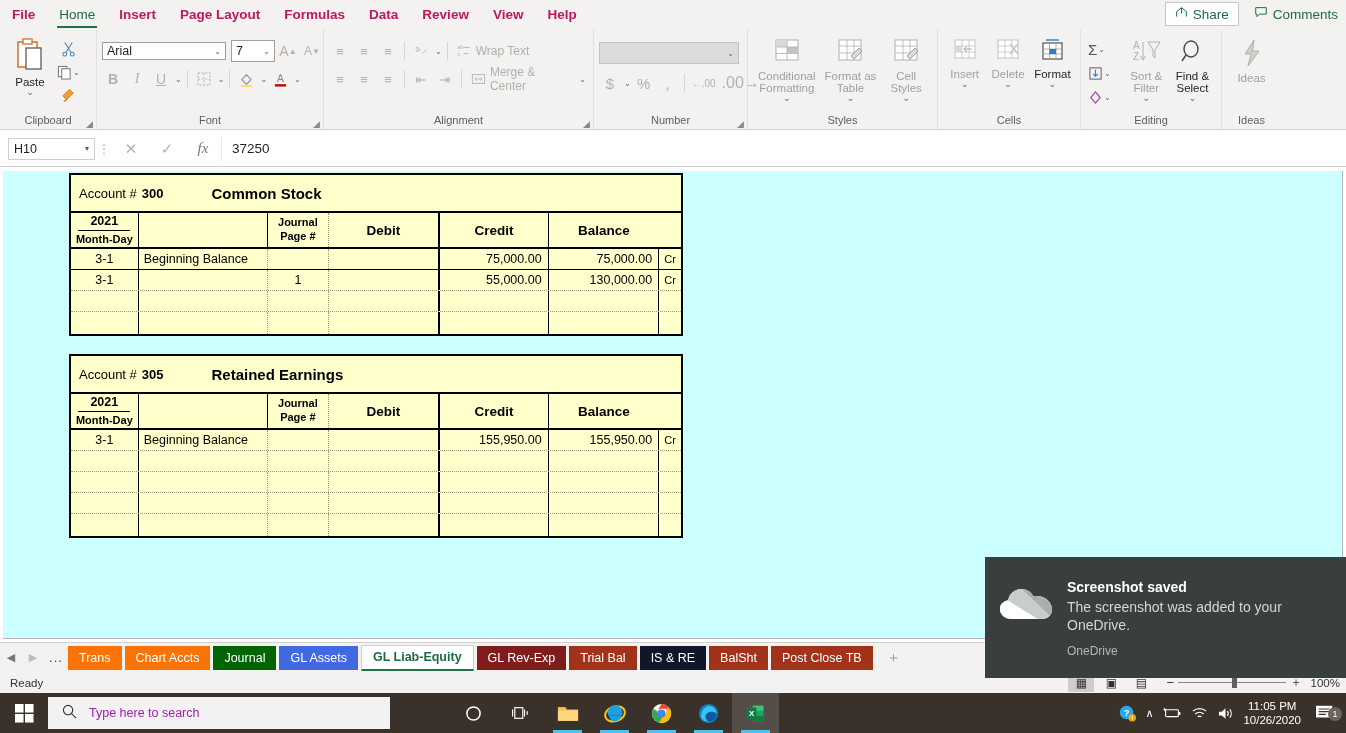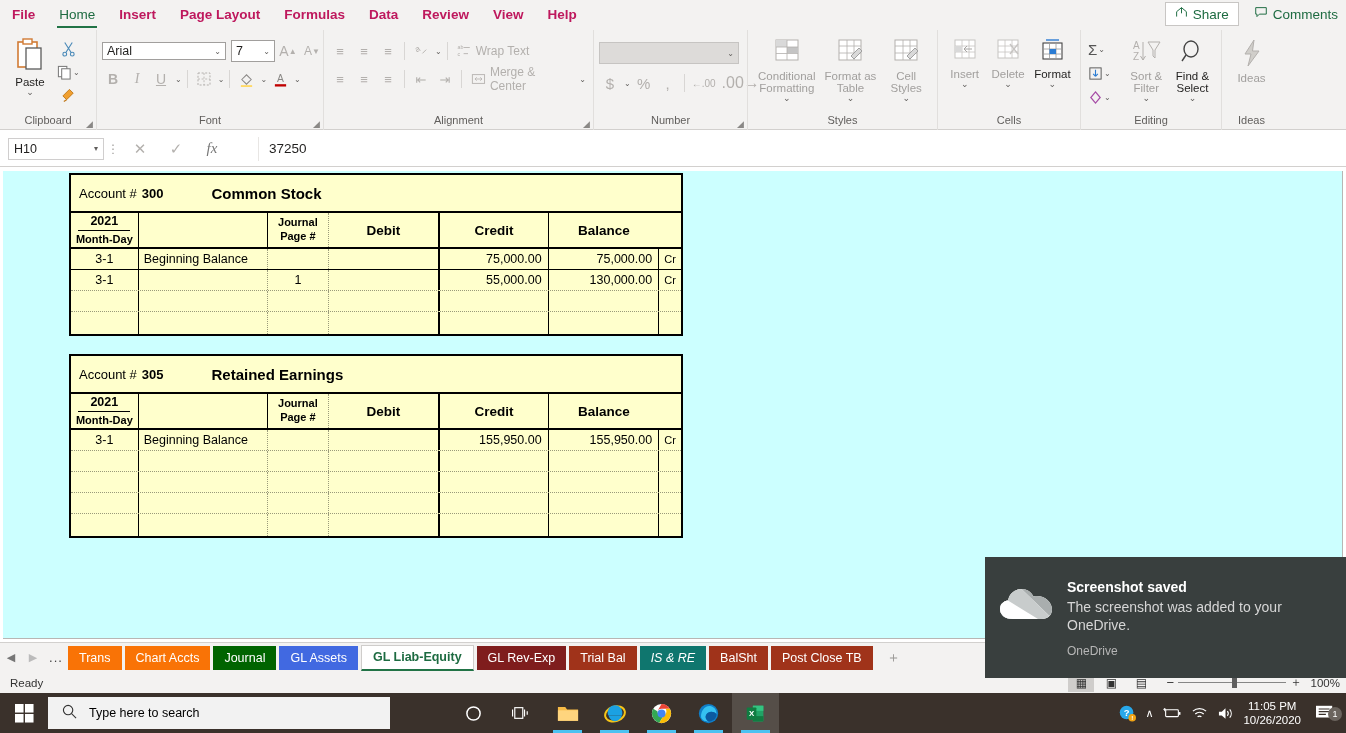--- a/index.html
+++ b/index.html
@@ -91,34 +91,33 @@
     display: flex; align-items: center; justify-content: flex-end;
   }
 
   
   .formulabar {
     position: absolute; top: 131px; left: 0; width: 1346px; height: 36px;
     background: #ffffff; display: flex; align-items: center;
     border-bottom: 1px solid #d2d0ce;
   }
   .namebox {
-    margin-left: 8px; width: 96px; height: 22px; background: #fff;
+    margin-left: 8px; width: 87px; height: 22px; background: #fff;
     border: 1px solid #d0cece; font-size: 12.5px; color: #201f1e;
     display: flex; align-items: center; justify-content: space-between; padding: 0 5px;
   }
   .fbdots { width: 18px; text-align: center; color: #a19f9d; font-size: 12px; }
   .fbicons { display: flex; align-items: center; gap: 0; }
   .fbicon { width: 36px; height: 24px; display: flex; align-items: center; justify-content: center;
             font-size: 15px; color: #b3b0ad; }
   .fbicon.fx { font-style: italic; font-family: "Liberation Serif", serif; color: #777; font-size: 15px; }
   .fbinput {
     flex: 1; height: 24px; font-size: 13.5px; color: #201f1e;
     display: flex; align-items: center; padding-left: 10px;
     border-left: 1px solid #e8e6e4;
-    margin-left: 28px;
   }
 
   
   .sheet {
     position: absolute; top: 168px; left: 0; width: 1346px; height: 474px;
     background: #ffffff;
   }
   .sheet-canvas {
     position: absolute; top: 3px; left: 3px; width: 1340px; height: 468px;
     background: #ccffff; border: 1px solid #b8b6b4; border-top: none; border-left: none;
@@ -223,21 +222,21 @@
   
   .taskbar {
     position: absolute; left: 0; top: 693px; width: 1346px; height: 40px;
     background: #3a312b; display: flex; align-items: center;
   }
   .startbtn { width: 48px; height: 40px; display: flex; align-items: center; justify-content: center; cursor: pointer; }
   .searchbox {
     width: 342px; height: 32px; background: #f2f2f2; display: flex; align-items: center;
     padding-left: 14px; gap: 12px; cursor: text;
   }
-  .searchbox .ph { font-size: 12.5px; color: #000000; }
+  .searchbox .ph { font-size: 12.5px; color: #a21caf; }
   .tbicon { width: 47px; height: 40px; display: flex; align-items: center; justify-content: center; cursor: pointer; position: relative; }
   .tbicon.running::after {
     content: ""; position: absolute; bottom: 0; left: 9px; right: 9px; height: 3px; background: #4cc2f1;
   }
   .tbicon.active { background: rgba(255,255,255,0.14); }
   .tray { position: absolute; right: 0; height: 40px; display: flex; align-items: center; gap: 9px; padding-right: 6px; }
   .tray-ico { color: #ffffff; font-size: 13px; cursor: pointer; display: flex; align-items: center; }
   .clock { color: #fff; font-size: 11.5px; text-align: center; line-height: 1.25; cursor: pointer; }
   .notifbtn { width: 30px; display: flex; align-items: center; justify-content: center; cursor: pointer; position: relative; }
 </style>
@@ -733,21 +732,21 @@
     <div class="navbtn" style="color:#bbb;">▶</div>
     <div class="navdots">...</div>
 
     <div class="stab" style="background:#f97306;">Trans</div>
     <div class="stab" style="background:#f97306;">Chart Accts</div>
     <div class="stab" style="background:#006400;">Journal</div>
     <div class="stab" style="background:#4169e1;">GL Assets</div>
     <div class="stab active">GL Liab-Equity</div>
     <div class="stab" style="background:#7f1d1d;">GL Rev-Exp</div>
     <div class="stab" style="background:#a0331a;">Trial Bal</div>
-    <div class="stab" style="background:#0f766e;font-style:italic;">IS &amp; RE</div>
+    <div class="stab" style="background:#0f172a;">IS &amp; RE</div>
     <div class="stab" style="background:#a0331a;">BalSht</div>
     <div class="stab" style="background:#a0331a;">Post Close TB</div>
 
     <div class="addsheet">＋</div>
   </div>
 
   <div class="statusbar">
     <div class="status-ready">Ready</div>
     <div class="status-right">
       <div class="vbtn sel">▦</div>

